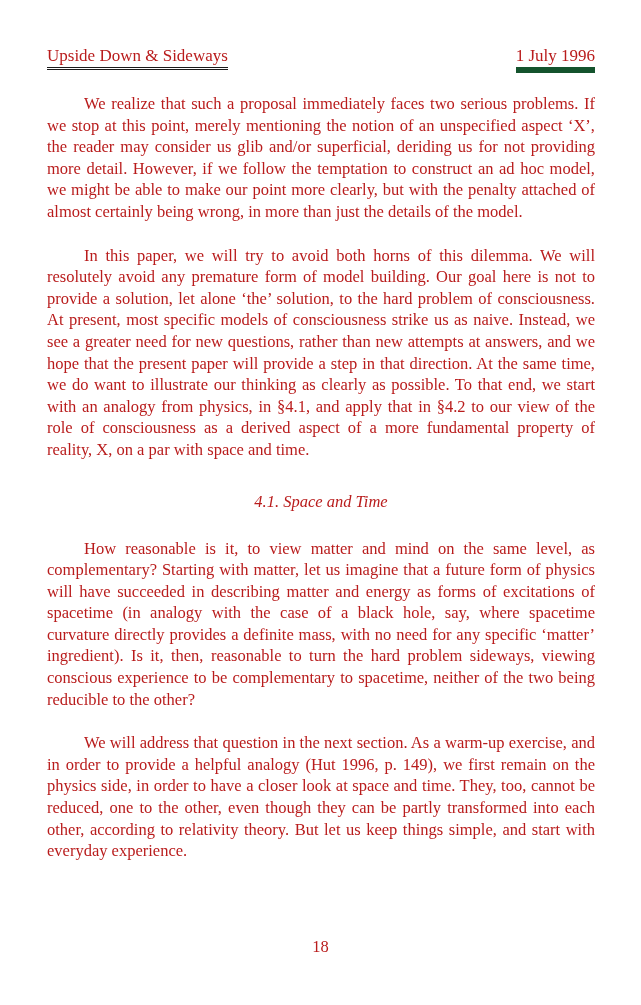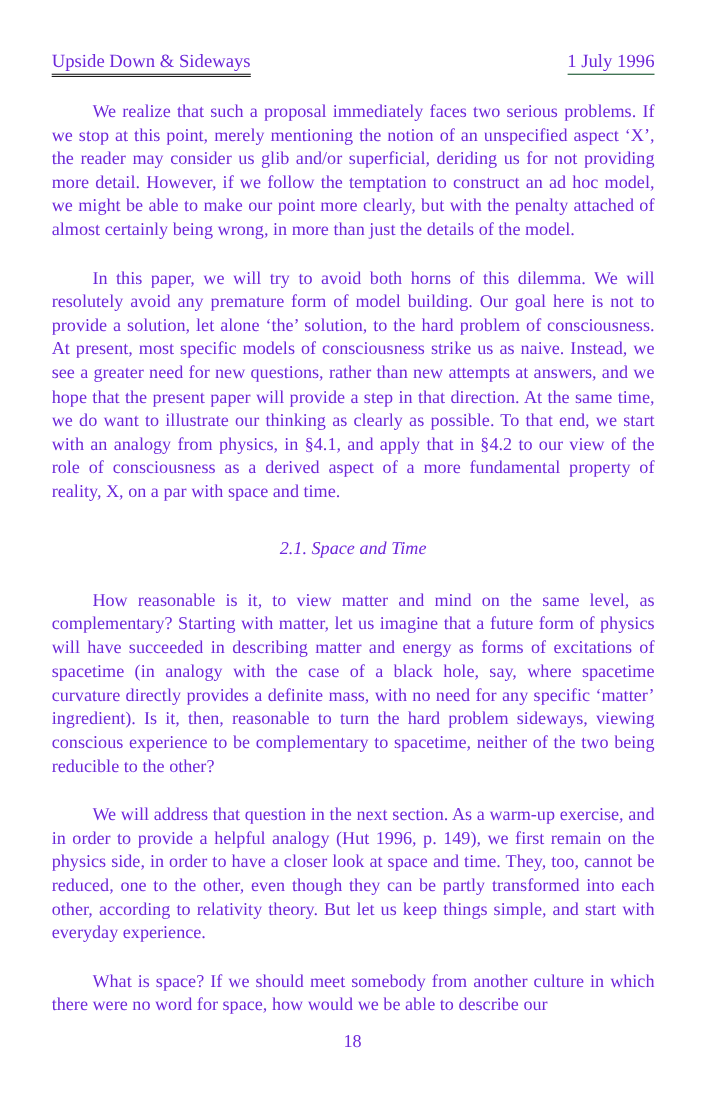--- a/index.html
+++ b/index.html
@@ -5,21 +5,21 @@
   html, body {
     margin: 0;
     padding: 0;
     background: #ffffff;
   }
   .page {
     position: relative;
     width: 641px;
     height: 1005px;
     background: #ffffff;
-    color: #6d28d9;
+    color: #b91c1c;
     font-family: "Liberation Serif", "DejaVu Serif", serif;
     overflow: hidden;
     box-sizing: border-box;
   }
   .content {
     position: absolute;
     left: 47px;
     top: 46px;
     width: 548px;
   }
@@ -28,21 +28,21 @@
     justify-content: space-between;
     align-items: baseline;
     font-size: 17px;
     line-height: 19px;
   }
   .header-title {
     border-bottom: 3px double #1b1b1b;
     padding-bottom: 2px;
   }
   .header-date {
-    border-bottom: 1px solid #14532d;
+    border-bottom: 6px solid #14532d;
     padding-bottom: 2px;
   }
   .body-text {
     margin-top: 20px;
   }
   .para {
     margin: 0;
     font-size: 16.5px;
     line-height: 21.6px;
     text-align: justify;
@@ -74,20 +74,19 @@
 
 <div class="page">
   <div class="content">
     <div class="running-header">
       <span class="header-title">Upside Down &amp; Sideways</span>
       <span class="header-date">1 July 1996</span>
     </div>
     <div class="body-text">
         <p class="para"><span>We realize that such a proposal immediately faces two serious problems. If we stop at this point, merely mentioning the notion of an unspecified aspect ‘X’, the reader may consider us glib and/or superficial, deriding us for not providing more detail. However, if we follow the temptation to construct an </span><span class="it">ad hoc</span><span> model, we might be able to make our point more clearly, but with the penalty attached of almost certainly being wrong, in more than just the details of the model.</span></p>
         <p class="para"><span>In this paper, we will try to avoid both horns of this dilemma. We will resolutely avoid any premature form of model building. Our goal here is not to provide a solution, let alone ‘the’ solution, to the hard problem of consciousness. At present, most specific models of consciousness strike us as naive. Instead, we see a greater need for new questions, rather than new attempts at answers, and we hope that the present paper will provide a step in that direction. At the same time, we do want to illustrate our thinking as clearly as possible. To that end, we start with an analogy from physics, in §4.1, and apply that in §4.2 to our view of the role of consciousness as a derived aspect of a more fundamental property of reality, X, on a par with space and time.</span></p>
-        <div class="section-heading">2.1. Space and Time</div>
+        <div class="section-heading">4.1. Space and Time</div>
         <p class="para"><span>How reasonable is it, to view matter and mind on the same level, as complementary? Starting with matter, let us imagine that a future form of physics will have succeeded in describing matter and energy as forms of excitations of spacetime (in analogy with the case of a black hole, say, where spacetime curvature directly provides a definite mass, with no need for any specific ‘matter’ ingredient). Is it, then, reasonable to turn the hard problem sideways, viewing conscious experience to be complementary to spacetime, neither of the two being reducible to the other?</span></p>
         <p class="para"><span>We will address that question in the next section. As a warm-up exercise, and in order to provide a helpful analogy (Hut 1996, p. 149), we first remain on the physics side, in order to have a closer look at space and time. They, too, cannot be reduced, one to the other, even though they can be </span><span class="it">partly</span><span> transformed into each other, according to relativity theory. But let us keep things simple, and start with everyday experience.</span></p>
-        <p class="para"><span>What is space? If we should meet somebody from another culture in which there were no word for space, how would we be able to describe our</span></p>
       </div>
   </div>
   <div class="page-number">18</div>
 </div>
 
 </body></html>

